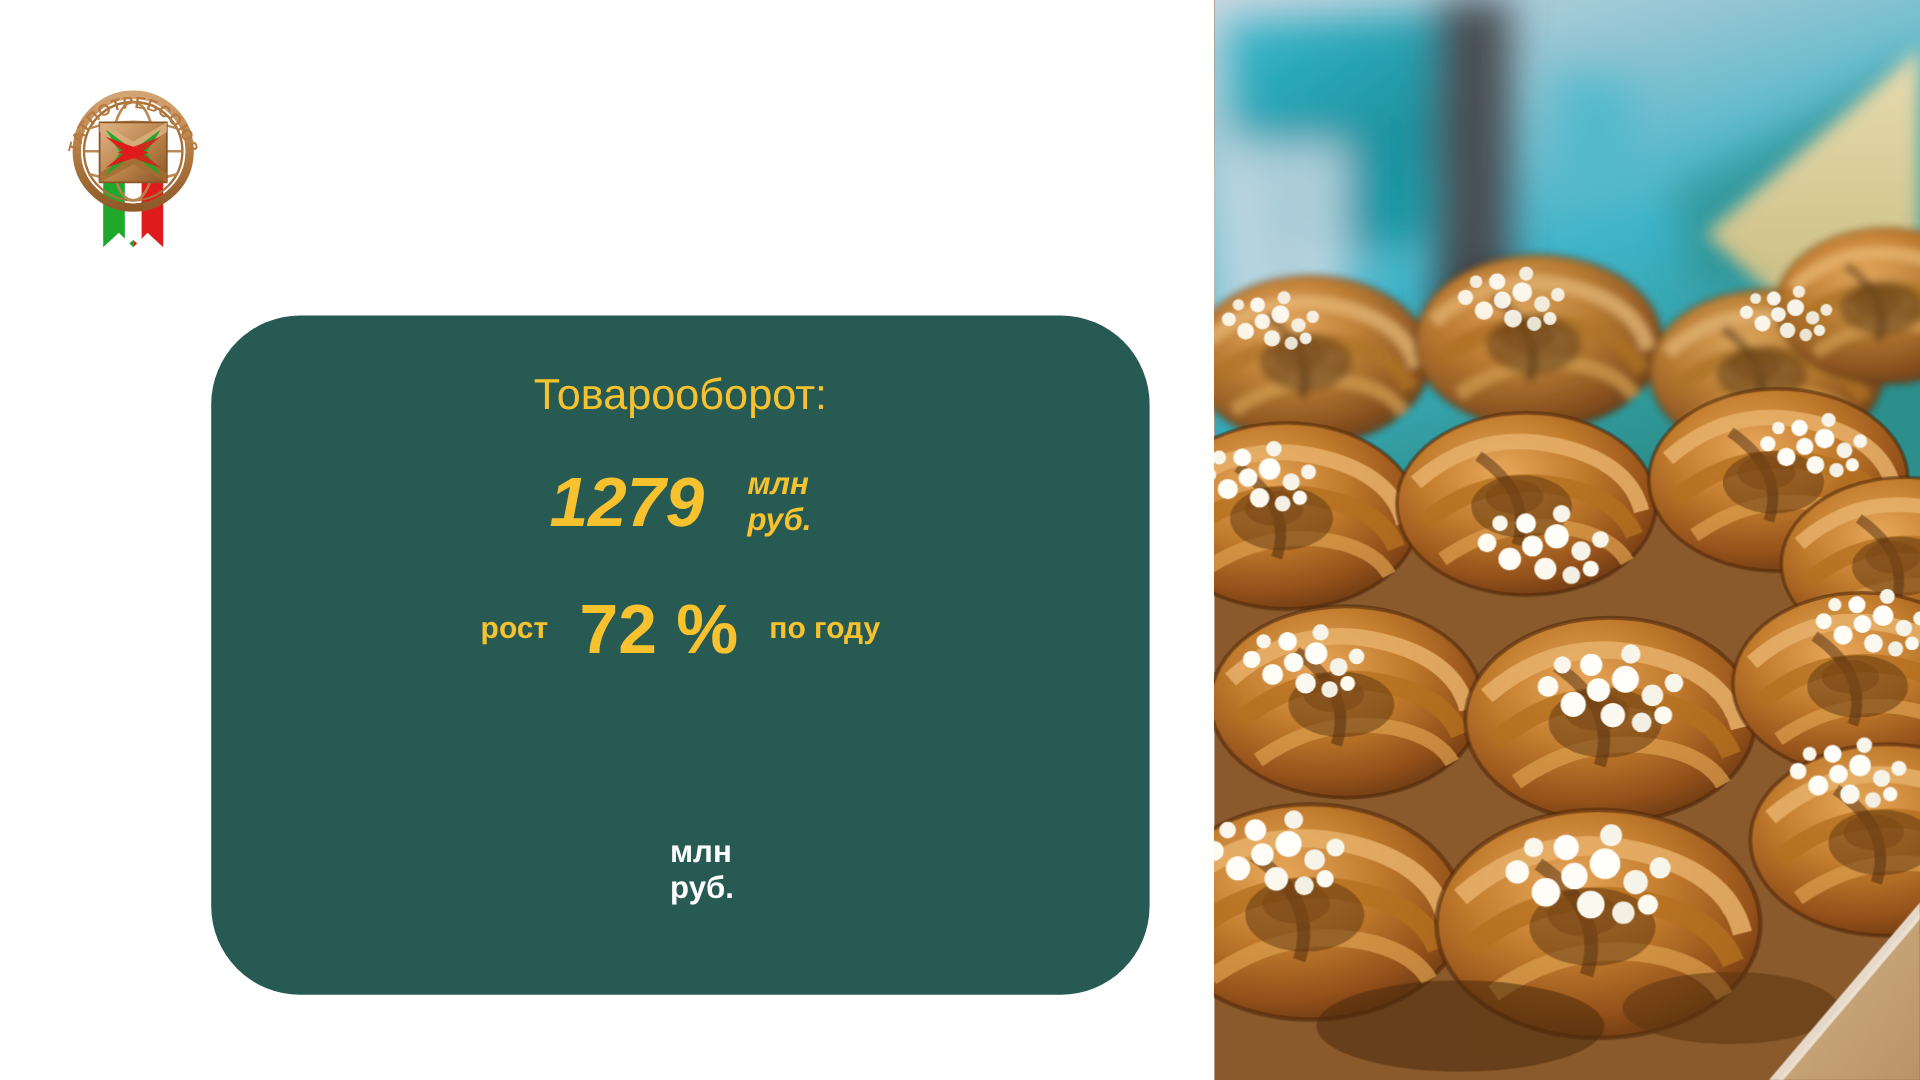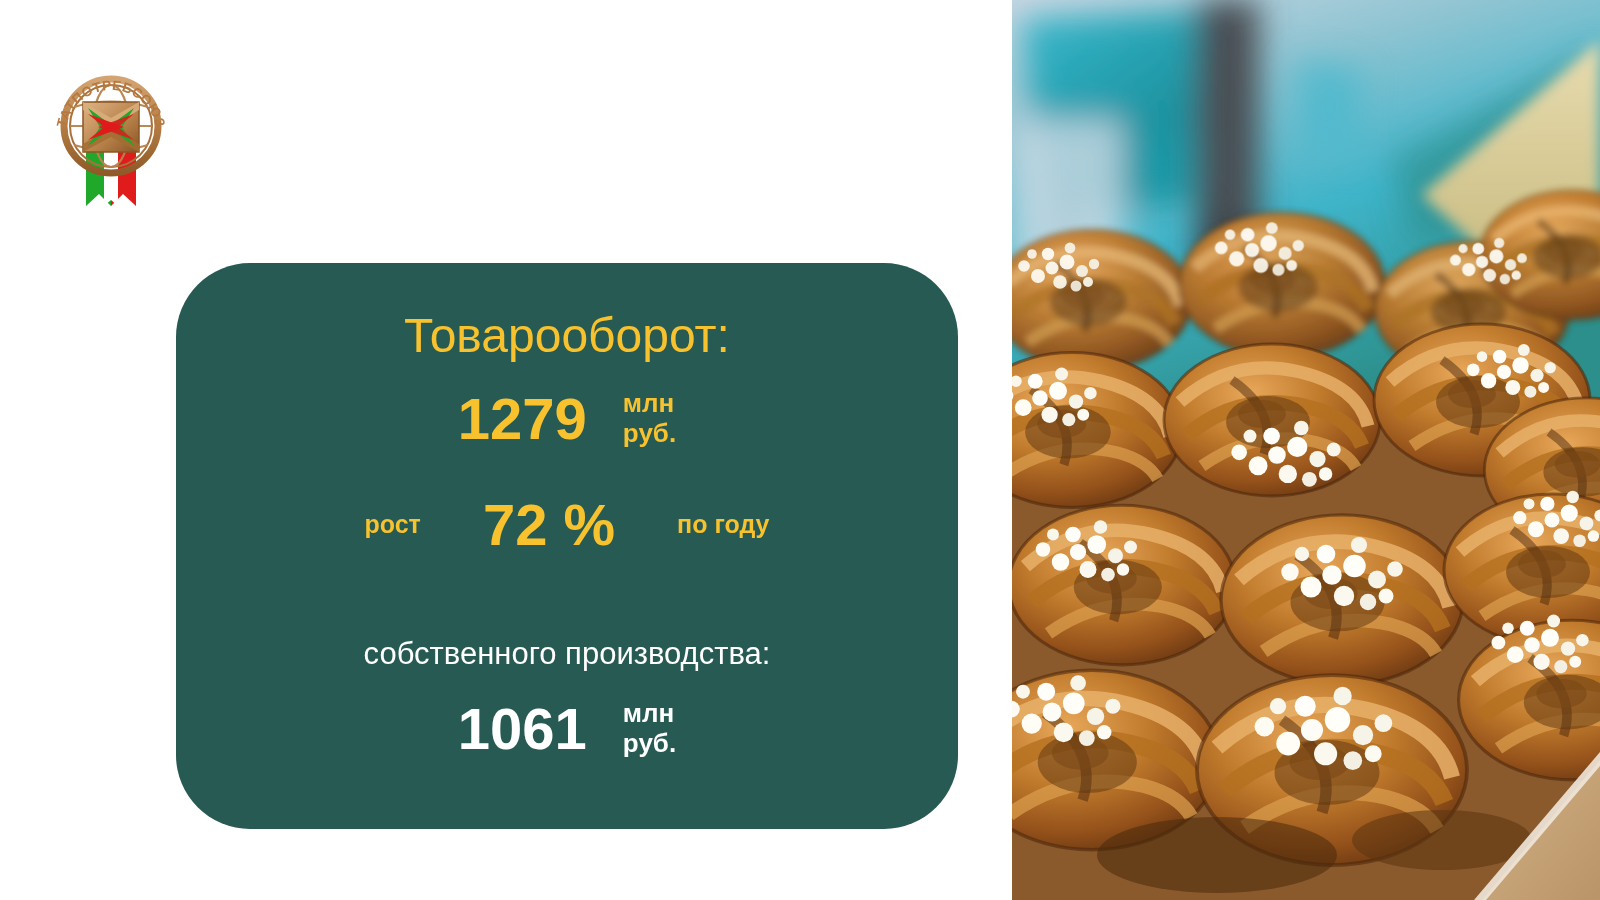--- a/index.html
+++ b/index.html
@@ -52,37 +52,37 @@
     background: #275a53;
     border-radius: 74px;
   }
 
   .card-heading {
     position: absolute;
     left: 0;
     top: 45px;
     width: 100%;
     text-align: center;
-    font-size: 48px;
+    font-size: 36px;
     color: #f7c22e;
     font-weight: 400;
   }
 
   
   .stat-row {
     position: absolute;
     display: flex;
     align-items: center;
     justify-content: center;
     width: 100%;
     left: 0;
   }
 
-  .stat-row.turnover { top: 122px; }
-  .stat-row.growth   { top: 228px; gap: 36px; }
+  .stat-row.turnover { top: 122px; font-style: italic; }
+  .stat-row.growth   { top: 228px; }
   .stat-row.own      { top: 432px; }
 
   .big-number {
     font-size: 58px;
     font-weight: bold;
     letter-spacing: 0px;
   }
   .big-number.gold  { color: #f7c22e; }
   .big-number.white { color: #ffffff; }
 
@@ -195,25 +195,23 @@
     </div>
 
     <div class="stat-row growth">
       <span class="side-label left">рост</span>
       <span class="big-number gold">72 %</span>
       <span class="side-label right">по году</span>
     </div>
 
     <div class="own-title">
       <br>
-      <span>собственного производства:</span>
     </div>
 
     <div class="stat-row own">
-      <span class="big-number white">1061</span>
       <span class="unit white">
         <span>млн</span><br>
         <span>руб.</span>
       </span>
     </div>
   </div>
 
   <div class="photo">
     <svg viewBox="0 0 588 900" xmlns="http://www.w3.org/2000/svg" aria-hidden="true" preserveAspectRatio="xMidYMid slice">
       <defs>

